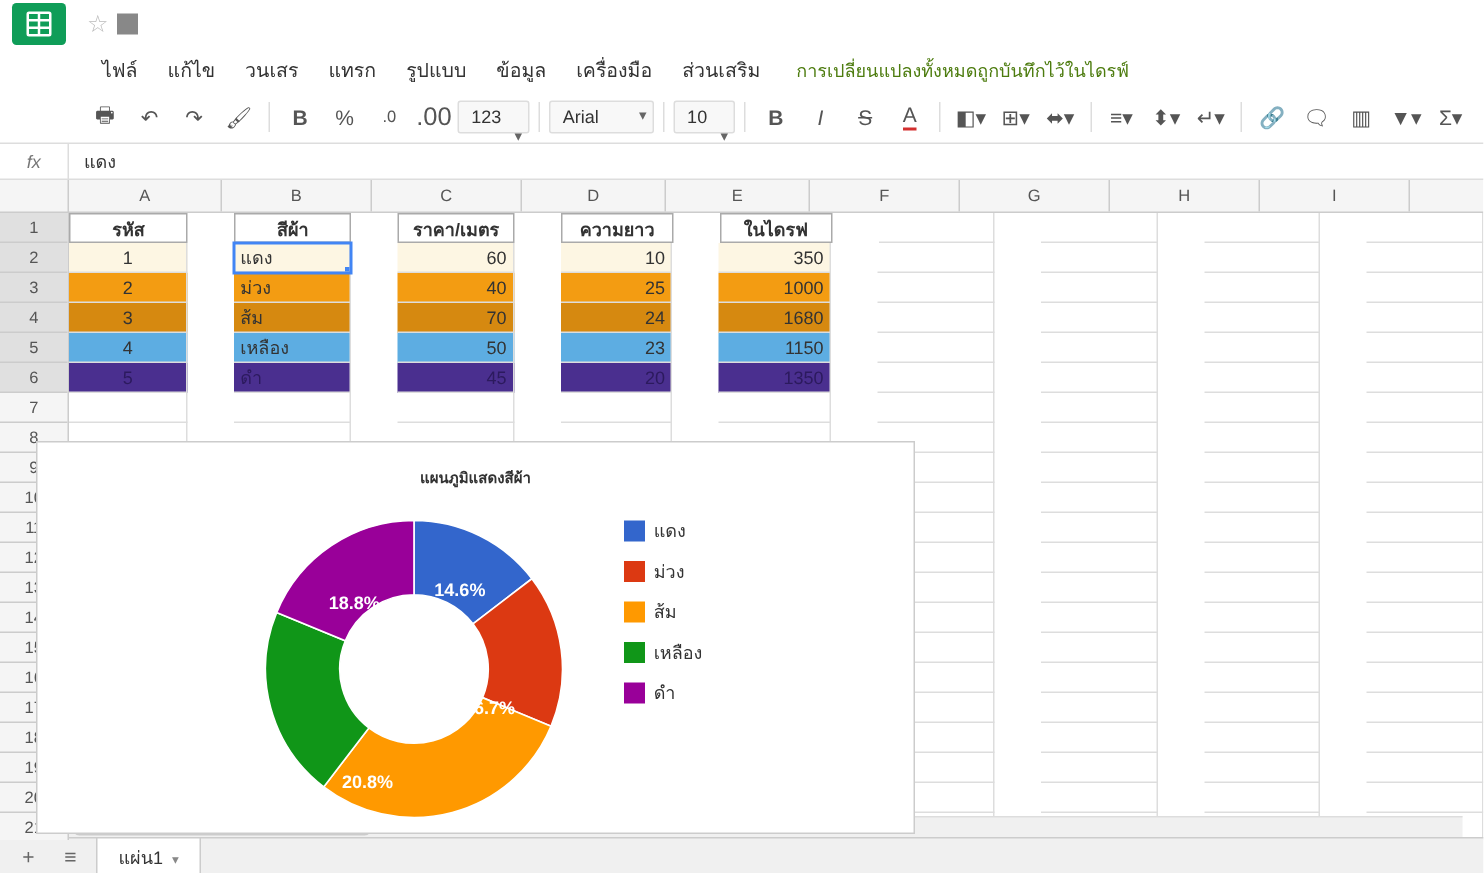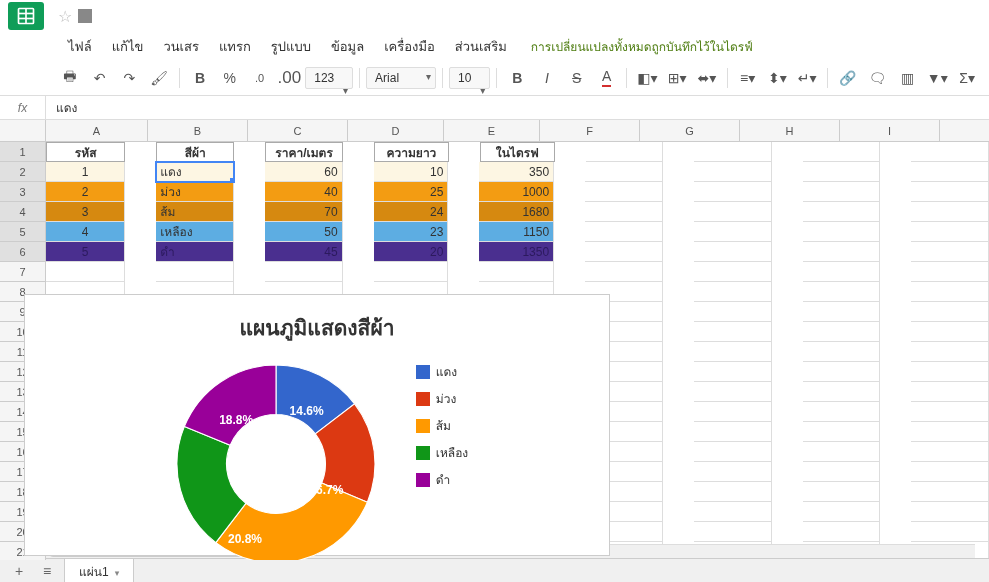--- a/index.html
+++ b/index.html
@@ -38,21 +38,21 @@
 .grid { position: absolute; top: 22px; left: 46px; right: 0; }
 .grid-row { display: flex; height: 20px; gap: 31px; }
 .cell { border-right: 1px solid #ddd; border-bottom: 1px solid #ddd; padding: 0 4px; line-height: 20px; font-size: 12px; overflow: hidden; white-space: nowrap; }
 .hdr-cell { background: #fff; text-align: center; font-weight: bold; border: 1px solid #aaa; }
 .num { text-align: right; }
 .ctr { text-align: center; }
 .sel-cell { outline: 2px solid #4285f4; outline-offset: -1px; position: relative; z-index: 1; }
 .sel-handle { position: absolute; width: 6px; height: 6px; background: #4285f4; right: -3px; bottom: -3px; }
 
 .chart { position: absolute; left: 24px; top: 174px; width: 586px; height: 262px; background: #fff; border: 1px solid #ccc; z-index: 5; padding: 16px; }
-.chart-title { text-align: center; font-weight: bold; font-size: 21px; margin-bottom: 10px; }
+.chart-title { text-align: center; font-weight: bold; font-size: 10px; margin-bottom: 10px; }
 .chart-body { display: flex; align-items: flex-start; justify-content: center; gap: 30px; }
 .donut-wrap { position: relative; width: 220px; height: 220px; }
 .donut-wrap svg { width: 100%; height: 100%; }
 .pct-label { position: absolute; color: #fff; font-size: 12px; font-weight: bold; transform: translate(-50%, -50%); }
 .legend { display: flex; flex-direction: column; gap: 8px; font-size: 12px; padding-top: 8px; }
 .legend-item { display: flex; align-items: center; gap: 6px; }
 .legend-sw { width: 14px; height: 14px; }
 
 .hscroll { position: absolute; bottom: 24px; left: 46px; right: 14px; height: 14px; background: #f0f0f0; border-top: 1px solid #ddd; display: flex; align-items: center; }
 .hscroll-thumb { width: 200px; height: 10px; background: #ccc; border-radius: 5px; margin-left: 2px; }

